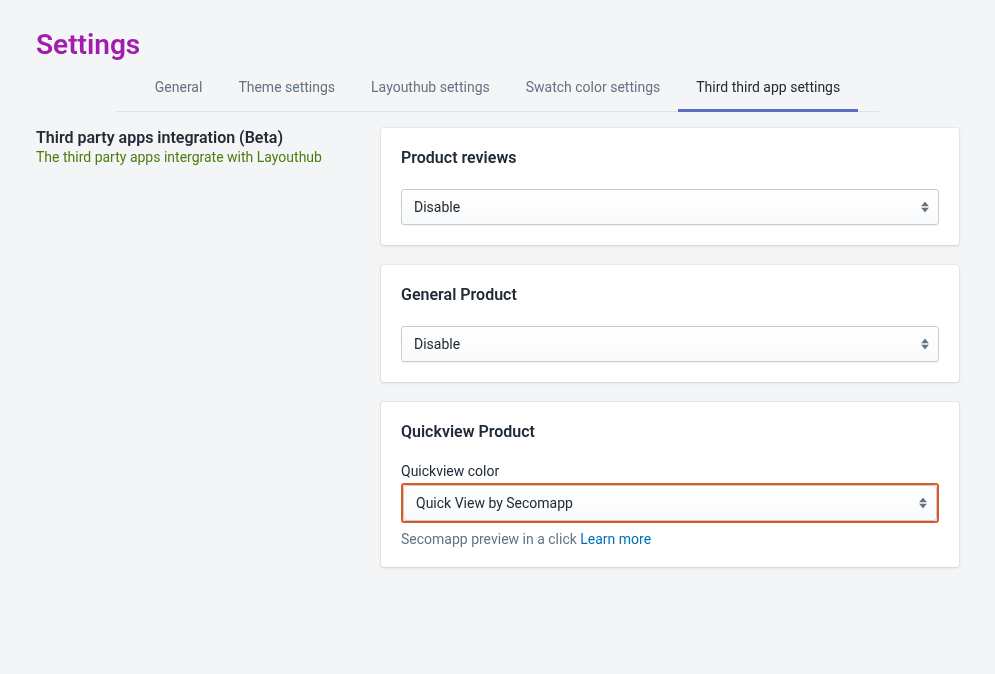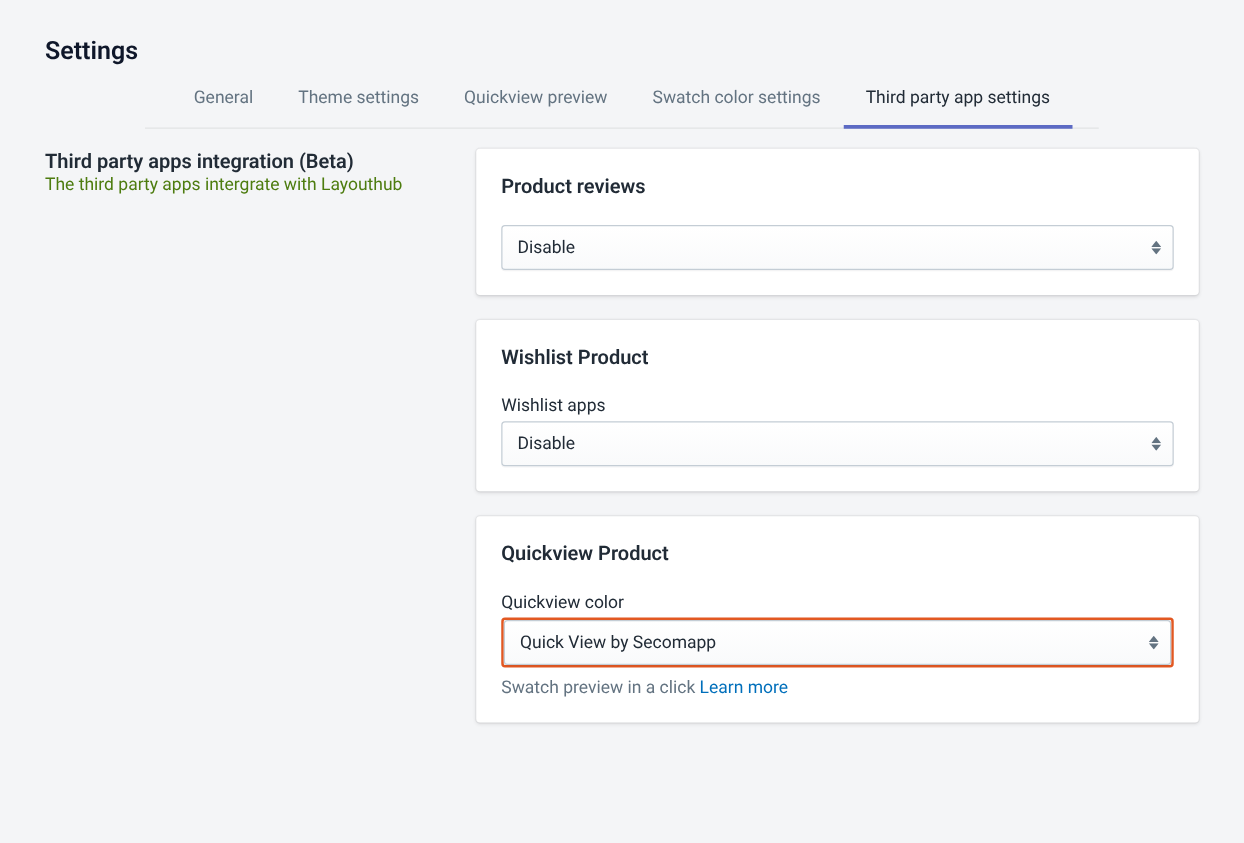--- a/index.html
+++ b/index.html
@@ -13,23 +13,23 @@
       font-size: 14px;
       color: #212b36;
       width: 995px;
       height: 674px;
       overflow: hidden;
     }
     .page {
       padding: 28px 36px 30px 36px;
     }
     h1.page-title {
-      font-size: 20px;
+      font-size: 28px;
       font-weight: 600;
-      color: #0f172a;
+      color: #a21caf;
       margin-bottom: 4px;
     }
     .tabs {
       display: flex;
       justify-content: center;
       border-bottom: 1px solid #e1e3e5;
       margin: 0 80px 16px 80px;
     }
     .tab {
       padding: 14px 18px;
@@ -136,23 +136,23 @@
   </style>
 </head>
 <body>
 
 <div class="page">
   <h1 class="page-title">Settings</h1>
 
   <div class="tabs">
     <div class="tab">General</div>
     <div class="tab">Theme settings</div>
-    <div class="tab">Quickview preview</div>
+    <div class="tab">Layouthub settings</div>
     <div class="tab">Swatch color settings</div>
-    <div class="tab active">Third party app settings</div>
+    <div class="tab active">Third third app settings</div>
   </div>
 
   <div class="layout">
     <div class="layout-left">
       <div class="section-heading">Third party apps integration (Beta)</div>
       <div class="section-desc">The third party apps intergrate with Layouthub</div>
     </div>
 
     <div class="layout-right">
 
@@ -165,22 +165,21 @@
                 <path d="M0 5 L4 0 L8 5 Z" fill="#637381"></path>
               </svg>
             <svg width="8" height="5" viewBox="0 0 8 5">
                 <path d="M0 0 L4 5 L8 0 Z" fill="#637381"></path>
               </svg>
           </span>
         </div>
       </div>
 
       <div class="card">
-        <div class="card-title">Wishlist Product</div>
-        <div class="field-label">Wishlist apps</div>
+        <div class="card-title">General Product</div>
         <div class="select-wrap">
           <div class="select">Disable</div>
           <span class="select-arrows">
             <svg width="8" height="5" viewBox="0 0 8 5">
                 <path d="M0 5 L4 0 L8 5 Z" fill="#637381"></path>
               </svg>
             <svg width="8" height="5" viewBox="0 0 8 5">
                 <path d="M0 0 L4 5 L8 0 Z" fill="#637381"></path>
               </svg>
           </span>
@@ -195,19 +194,19 @@
           <span class="select-arrows">
             <svg width="8" height="5" viewBox="0 0 8 5">
                 <path d="M0 5 L4 0 L8 5 Z" fill="#637381"></path>
               </svg>
             <svg width="8" height="5" viewBox="0 0 8 5">
                 <path d="M0 0 L4 5 L8 0 Z" fill="#637381"></path>
               </svg>
           </span>
         </div>
         <div class="help-text">
-          <span>Swatch preview in a click</span><a href="#"> Learn more</a>
+          <span>Secomapp preview in a click</span><a href="#"> Learn more</a>
         </div>
       </div>
 
     </div>
   </div>
 </div>
 
 </body></html>

